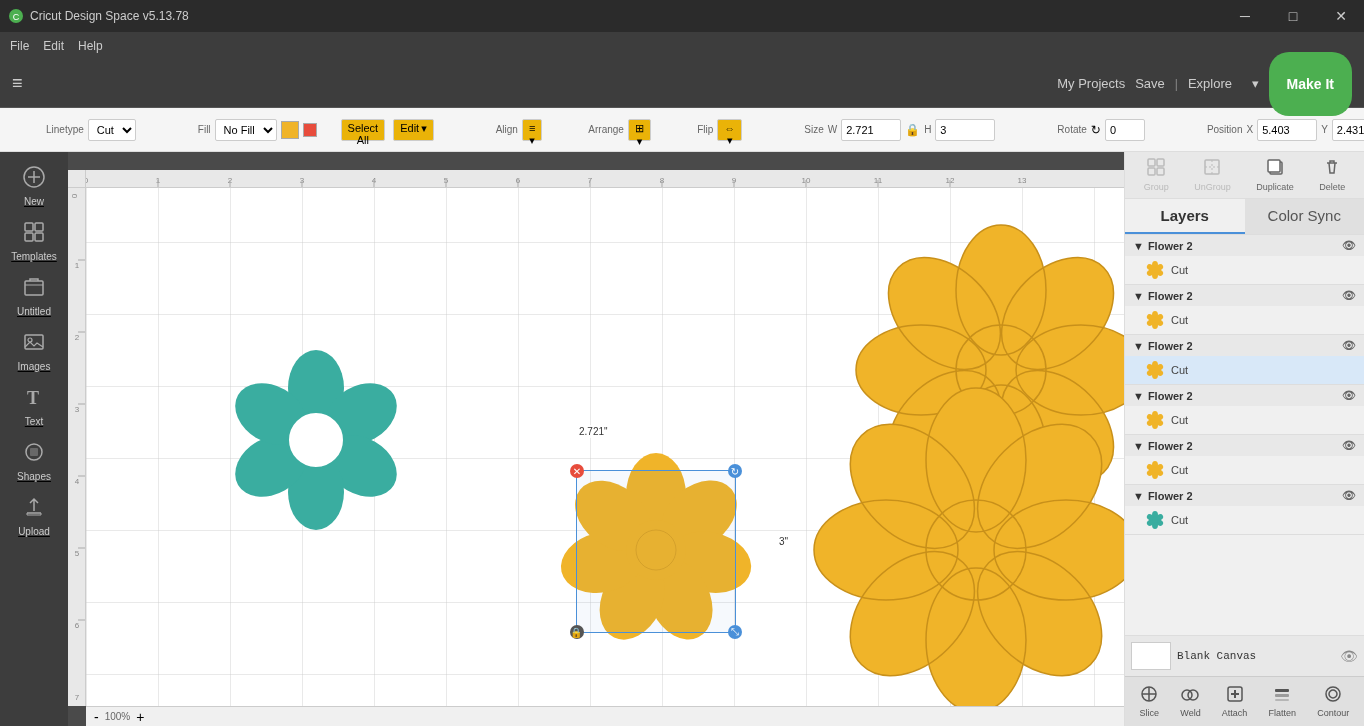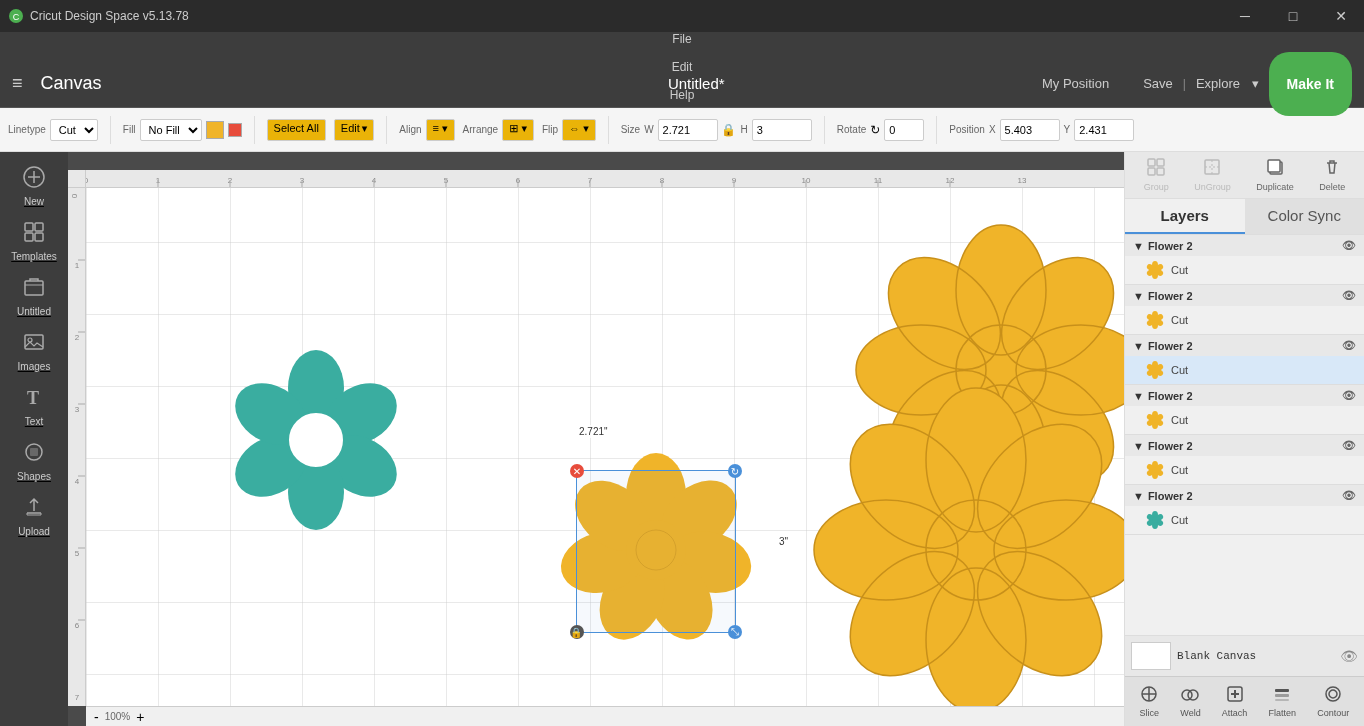--- a/index.html
+++ b/index.html
@@ -27,63 +27,62 @@
     
     #menubar {
       height: 28px;
       background: #3d3d3d;
       display: flex;
       align-items: center;
       padding: 0 10px;
       gap: 14px;
       color: #ccc;
       font-size: 12px;
-      flex-direction: column;
     }
     #menubar span { cursor: pointer; }
 
     
     #topnav {
       height: 48px;
       background: #3d3d3d;
       display: flex;
       align-items: center;
       padding: 0 12px;
       gap: 12px;
       border-bottom: 1px solid #555;
     }
     #topnav .hamburger { color: #ccc; font-size: 18px; cursor: pointer; margin-right: 6px; }
     #topnav .app-title { color: #fff; font-size: 18px; font-weight: 500; flex: 1; }
     #topnav .doc-title { color: #fff; font-size: 15px; text-align: center; flex: 2; }
     #topnav .nav-actions { display: flex; align-items: center; gap: 10px; flex: 1; justify-content: flex-end; }
     #topnav .my-projects { color: #ccc; cursor: pointer; font-size: 13px; }
-    #topnav .save-btn { background: transparent; border: none; color: #ccc; font-size: 13px; cursor: pointer; margin-left: 24px; }
+    #topnav .save-btn { background: transparent; border: none; color: #ccc; font-size: 13px; cursor: pointer; }
     #topnav .divider { color: #888; }
     #topnav .explore-btn {
       background: transparent; border: none; color: #ccc; font-size: 13px; cursor: pointer;
-      display: flex; align-items: center; gap: 12px;
+      display: flex; align-items: center; gap: 20px;
     }
     #topnav .make-it-btn {
       background: #4caf50; border: none; color: #fff; padding: 24px 18px;
       border-radius: 20px; font-size: 14px; font-weight: 600; cursor: pointer;
     }
 
     
     #toolbar {
       height: 44px;
       background: #f5f5f5;
       display: flex;
       align-items: center;
       padding: 0 8px;
       gap: 8px;
       border-bottom: 1px solid #ddd;
       font-size: 11px;
     }
     .toolbar-group { display: flex; align-items: center; gap: 4px; }
-    .toolbar-label { color: #666; font-size: 10px; display: block; }
+    .toolbar-label { color: #666; font-size: 10px; display: block; margin-left: 38px; }
     .toolbar-select {
       border: 1px solid #ccc; background: #fff; padding: 2px 4px;
       font-size: 11px; border-radius: 2px; cursor: pointer; height: 22px;
     }
     .color-box { width: 18px; height: 18px; background: #f0b429; border: 1px solid #aaa; cursor: pointer; }
     .toolbar-separator { width: 1px; height: 28px; background: #ddd; margin: 0 4px; }
     .toolbar-btn {
       background: #eab308; border: 1px solid #ccc; padding: 2px 6px;
       font-size: 11px; cursor: pointer; border-radius: 2px; height: 22px;
       display: flex; align-items: flex-start; gap: 2px;
@@ -287,24 +286,22 @@
 </div>
 
 <div id="menubar">
   <span>File</span>
   <span>Edit</span>
   <span>Help</span>
 </div>
 
 <div id="topnav">
   <span class="hamburger">≡</span>
-  <span class="app-title">Canvas</span>
-  <span class="doc-title">Untitled*</span>
   <div class="nav-actions">
-    <span class="my-projects">My Position</span>
+    <span class="my-projects">My Projects</span>
     <button class="save-btn">Save</button>
     <span class="divider">|</span>
     <button class="explore-btn">
       <span>Explore</span>
       <span>▾</span>
     </button>
     <button class="make-it-btn">Make It</button>
   </div>
 </div>
 

